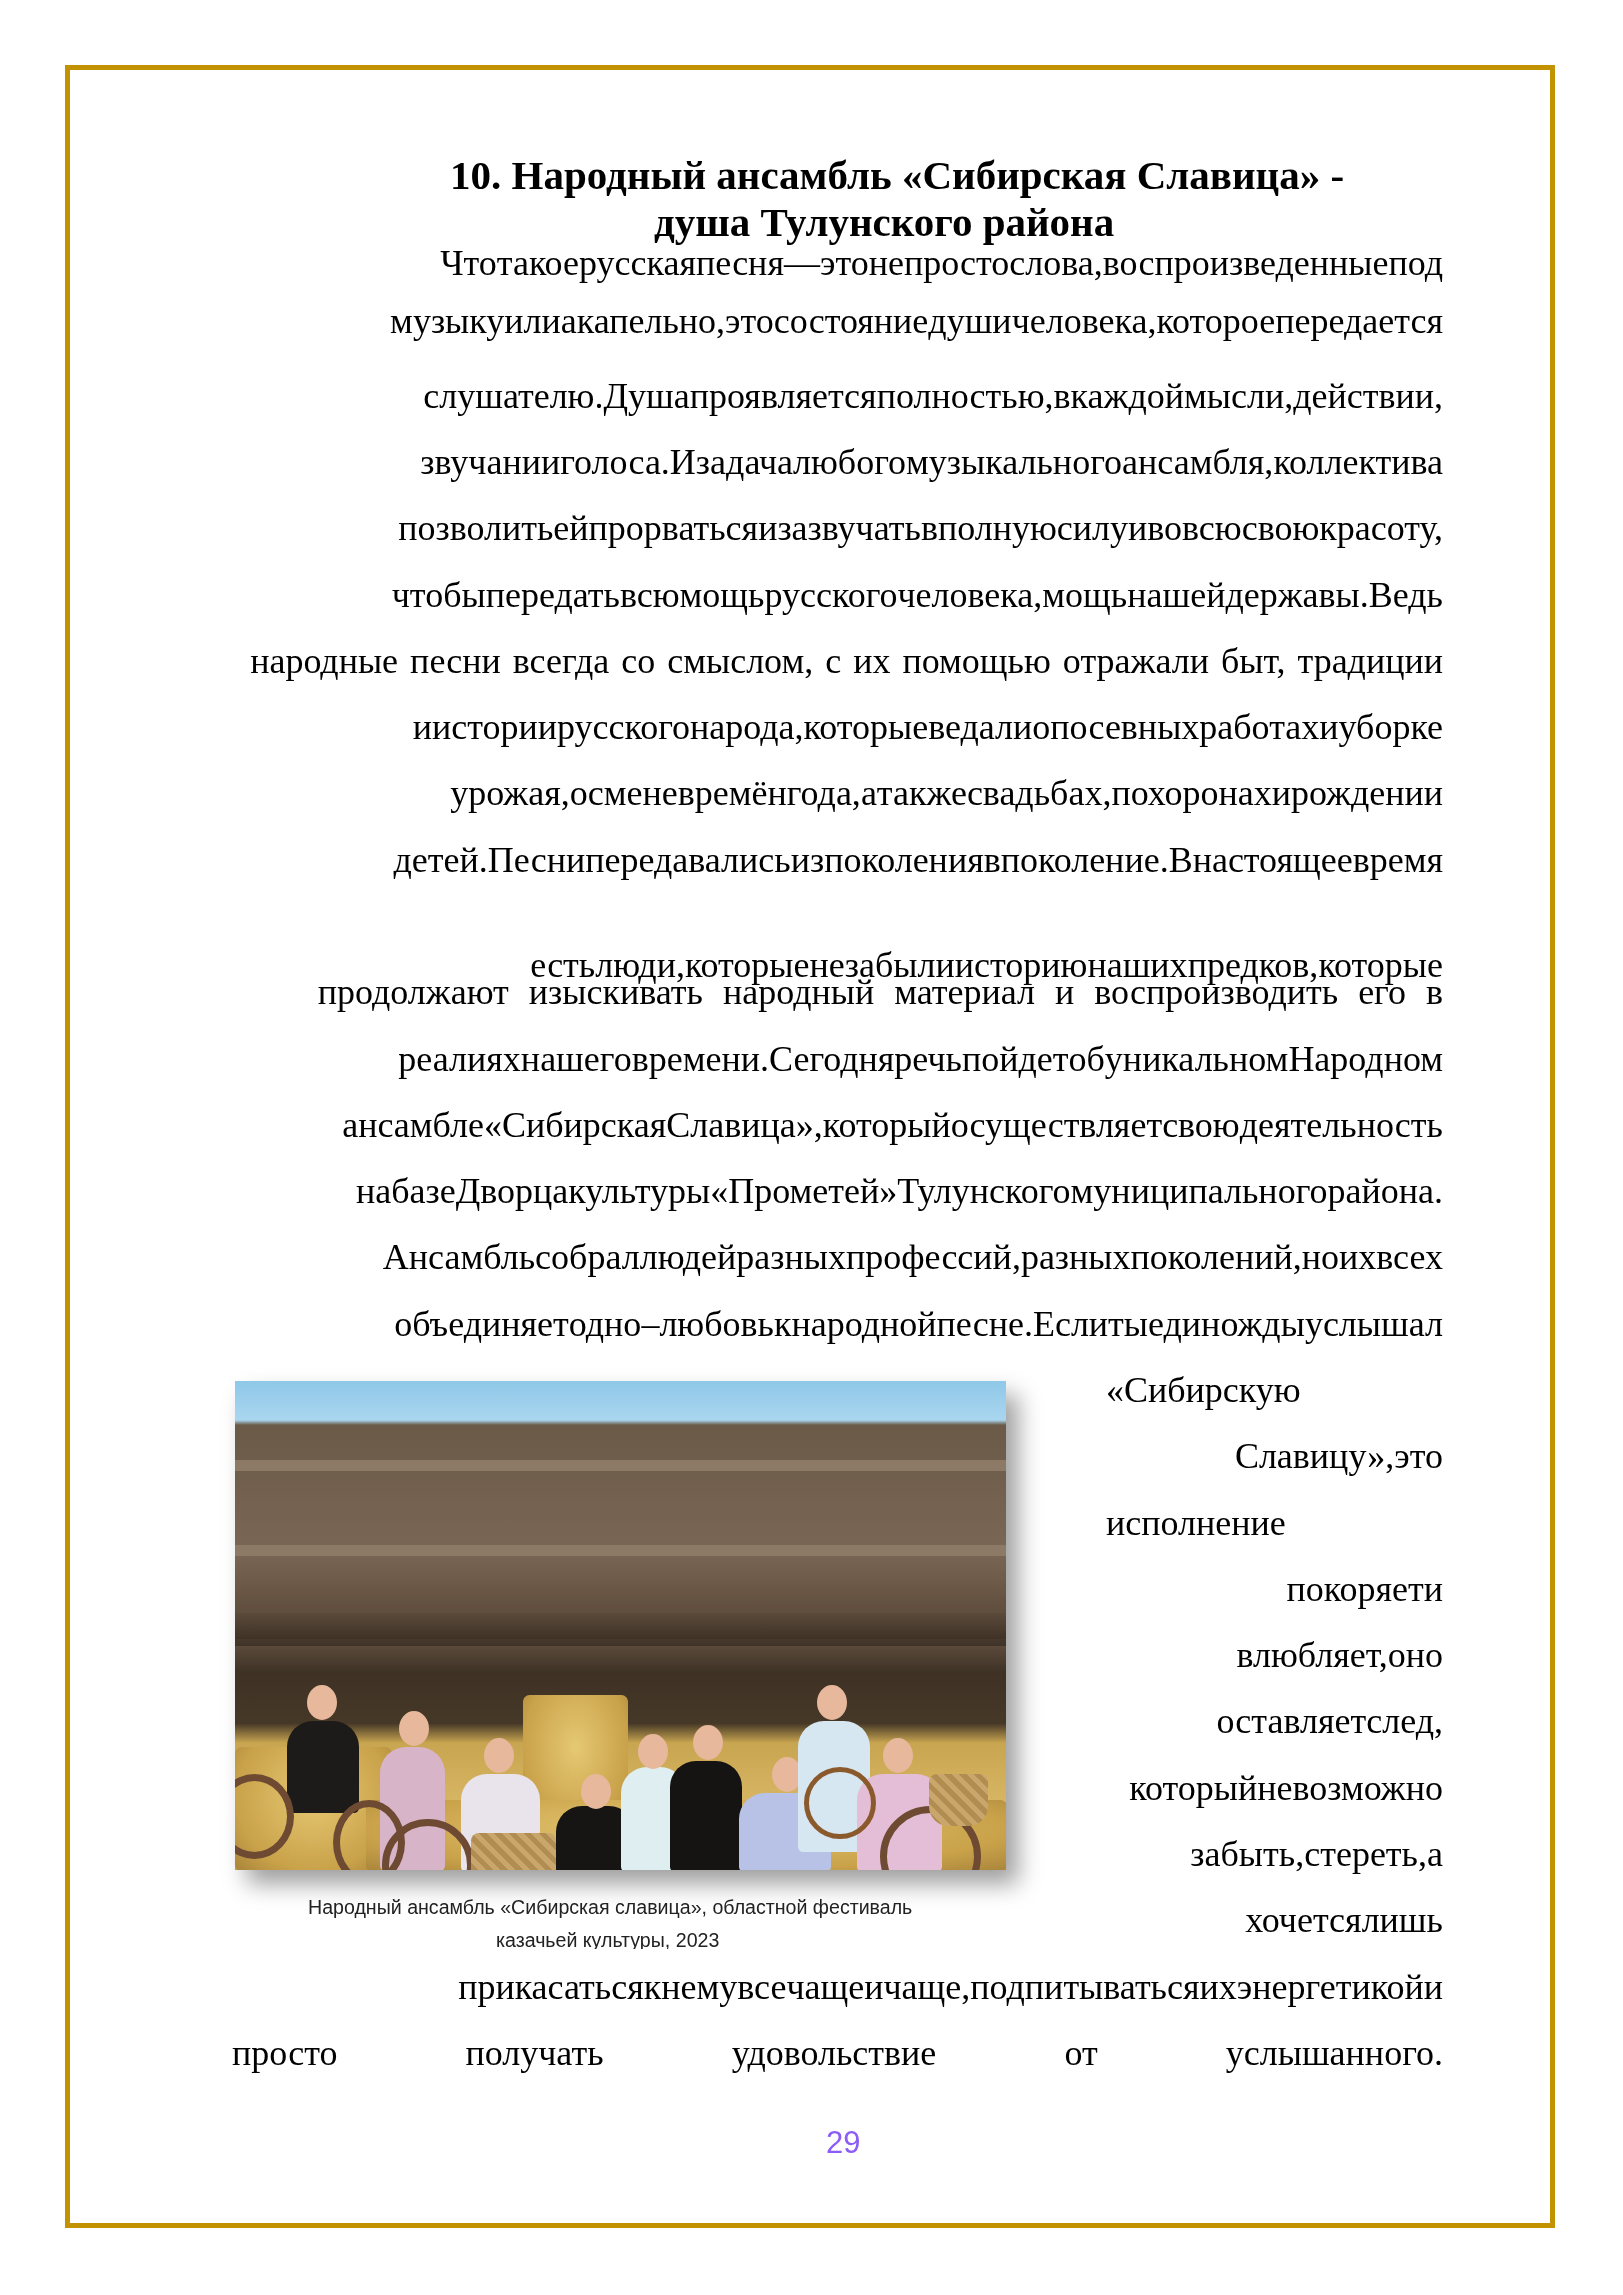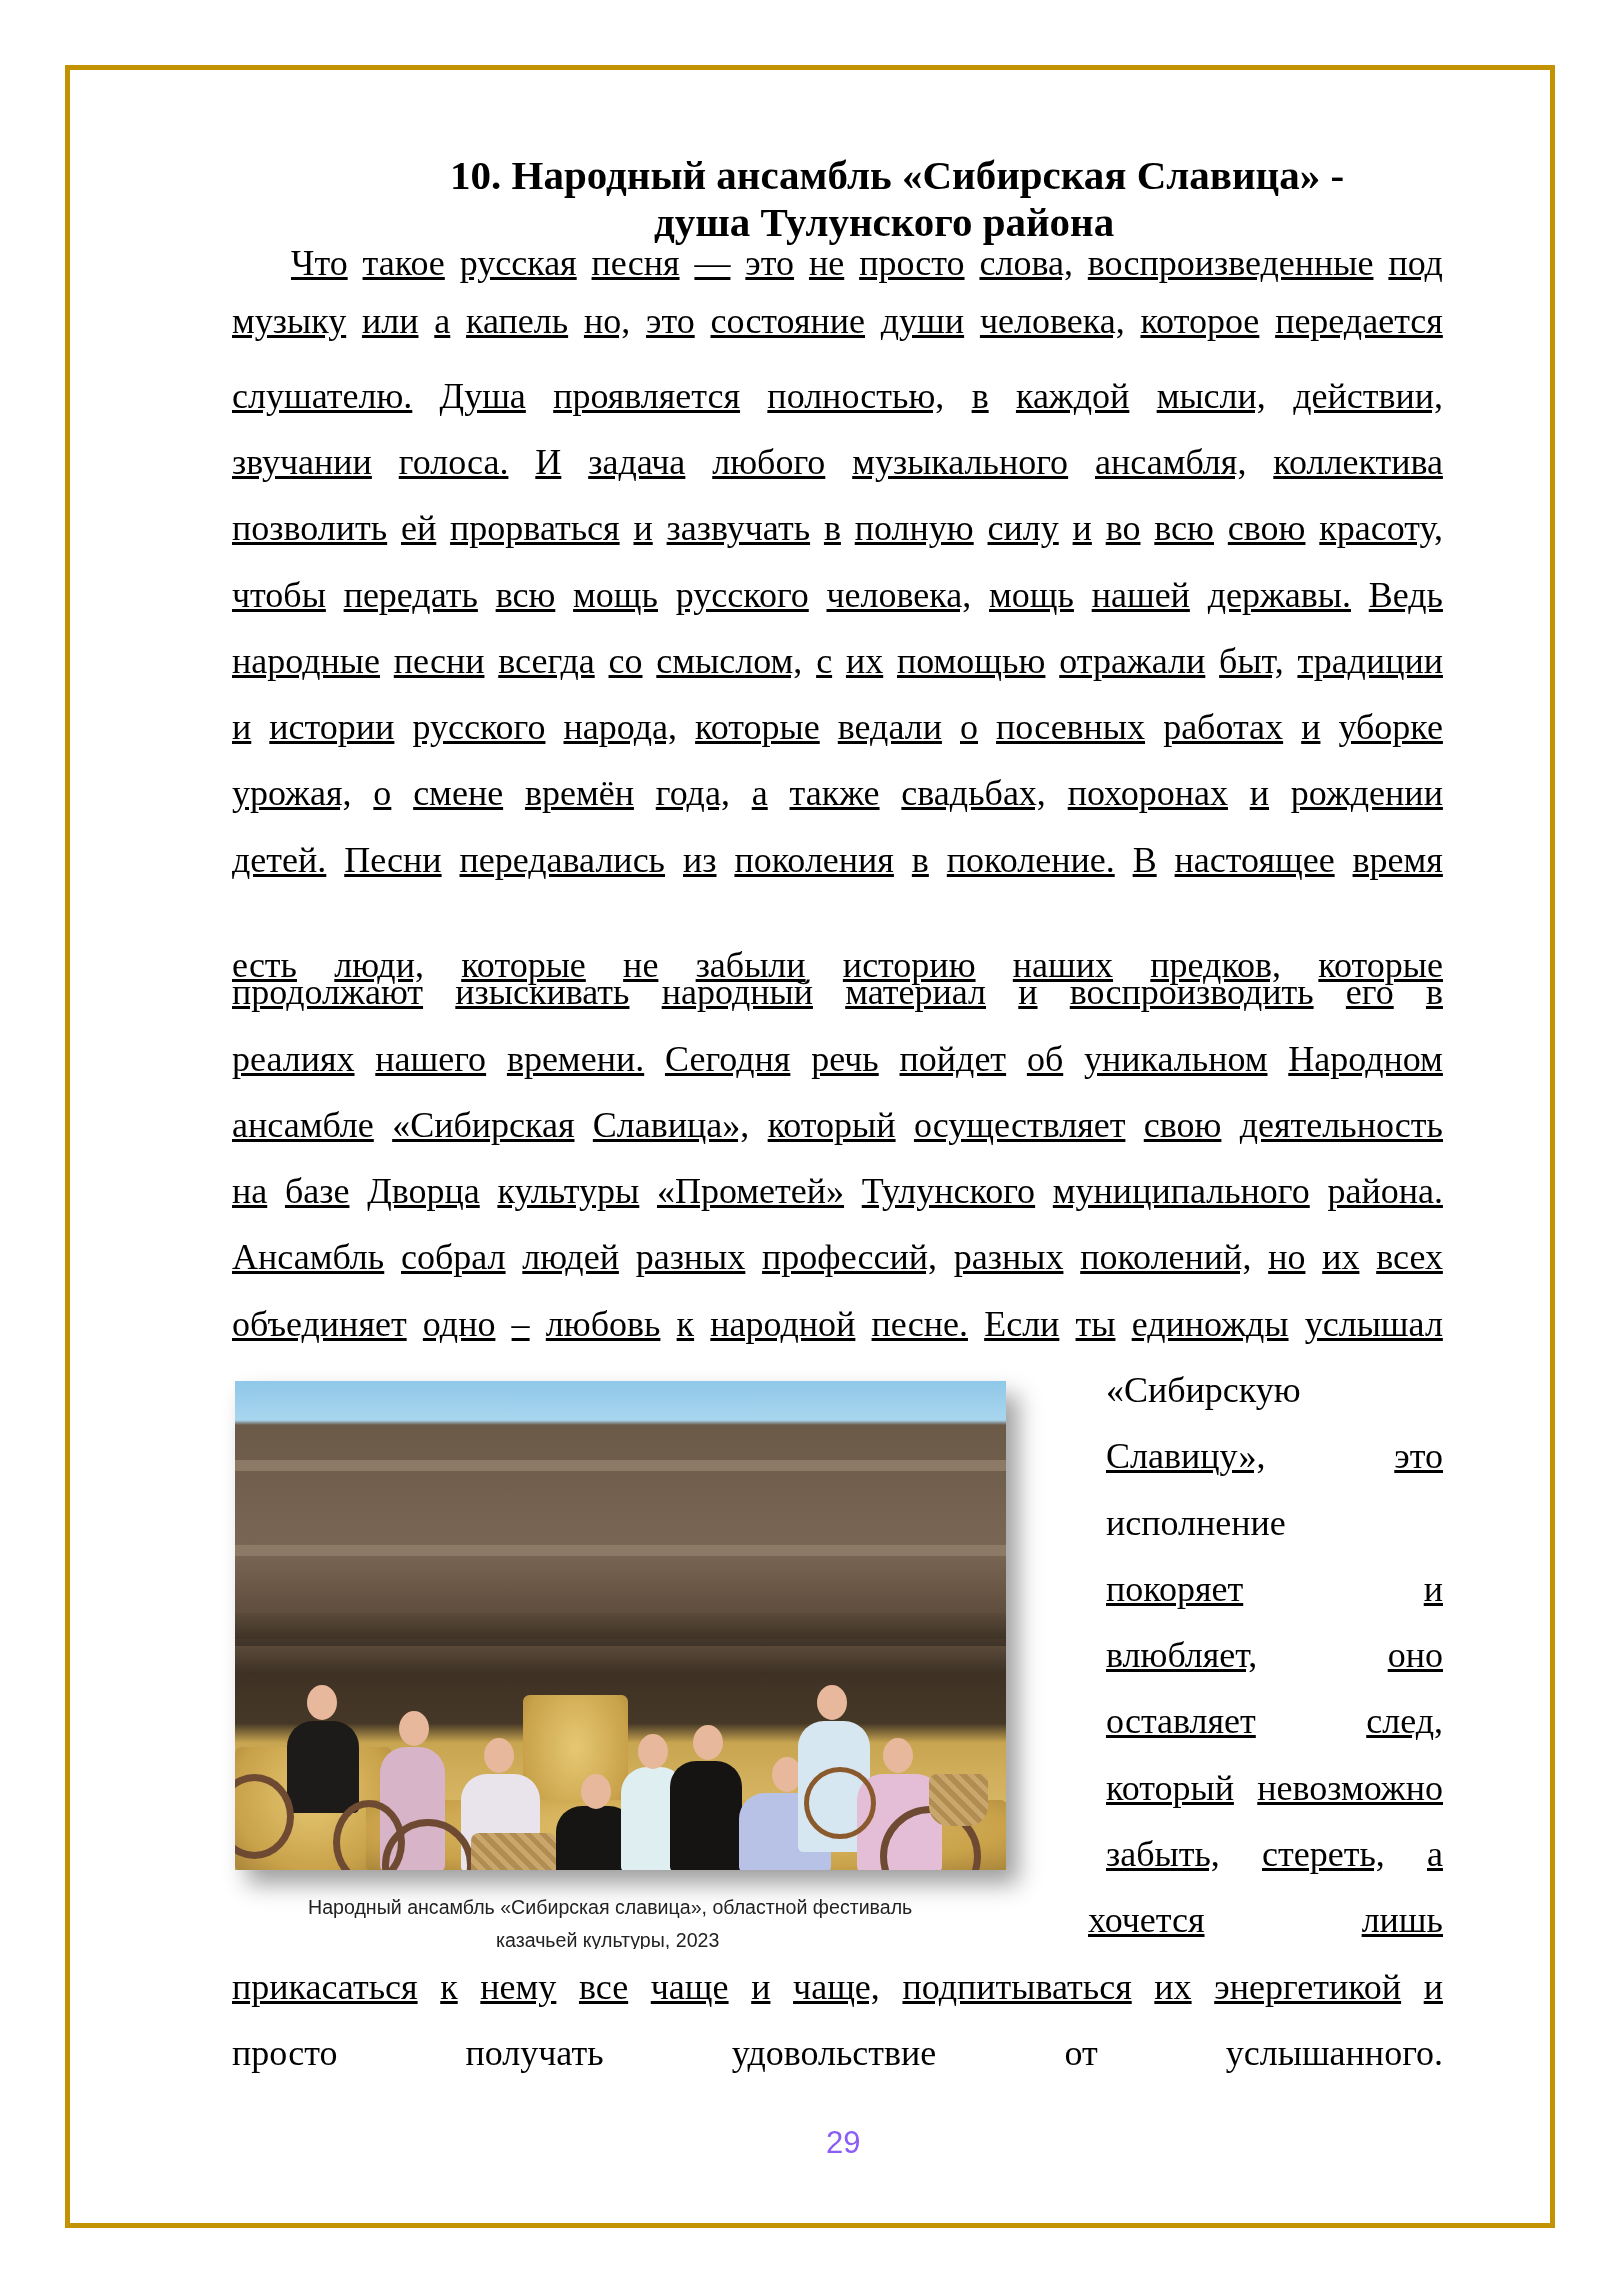--- a/index.html
+++ b/index.html
@@ -21,21 +21,21 @@
     position: absolute; height: 46px;
     font-family: "Liberation Serif", "DejaVu Serif", serif;
     font-size: 36px; line-height: 46px; color: #000;
     text-align: justify; text-align-last: justify;
     white-space: nowrap;
   }
   .body-line.full { left: 232px; width: 1211px; }
   .body-line.indent { left: 291px; width: 1152px; }
   .body-line.col { left: 1106px; width: 337px; }
   .body-line.col2 { left: 1088px; width: 355px; }
-  .just { display: flex; justify-content: space-between; text-decoration: underline; }
+  .just { display: flex; justify-content: flex-end; }
   .photo-wrap {
     position: absolute; left: 235px; top: 1381px; width: 771px; height: 489px;
     box-shadow: 11.8px 14.4px 22px rgba(0,0,0,0.38);
     overflow: hidden;
   }
   .photo {
     position: absolute; inset: 0;
     background: linear-gradient(180deg, #8fc8e8 0%, #a9d6ef 8%, #6b5a48 9%, #7a6654 35%, #5e4c3c 48%, #3b2f24 55%, #463827 70%, #c8a550 74%, #d9b866 88%, #b7a048 100%);
   }
   .rail { position: absolute; left: 0; right: 0; height: 10.5px; background: #8c7a66; }
@@ -195,21 +195,21 @@
       <span>есть</span>
       <span>люди,</span>
       <span>которые</span>
       <span>не</span>
       <span>забыли</span>
       <span>историю</span>
       <span>наших</span>
       <span>предков,</span>
       <span>которые</span>
     </div>
-    <div class="body-line full just" style="top: 969px;">
+    <div class="body-line full just" style="top: 969px; gap: 20px;">
       <span>продолжают</span>
       <span>изыскивать</span>
       <span>народный</span>
       <span>материал</span>
       <span>и</span>
       <span>воспроизводить</span>
       <span>его</span>
       <span>в</span>
     </div>
     <div class="body-line full just" style="top: 1036px;">

